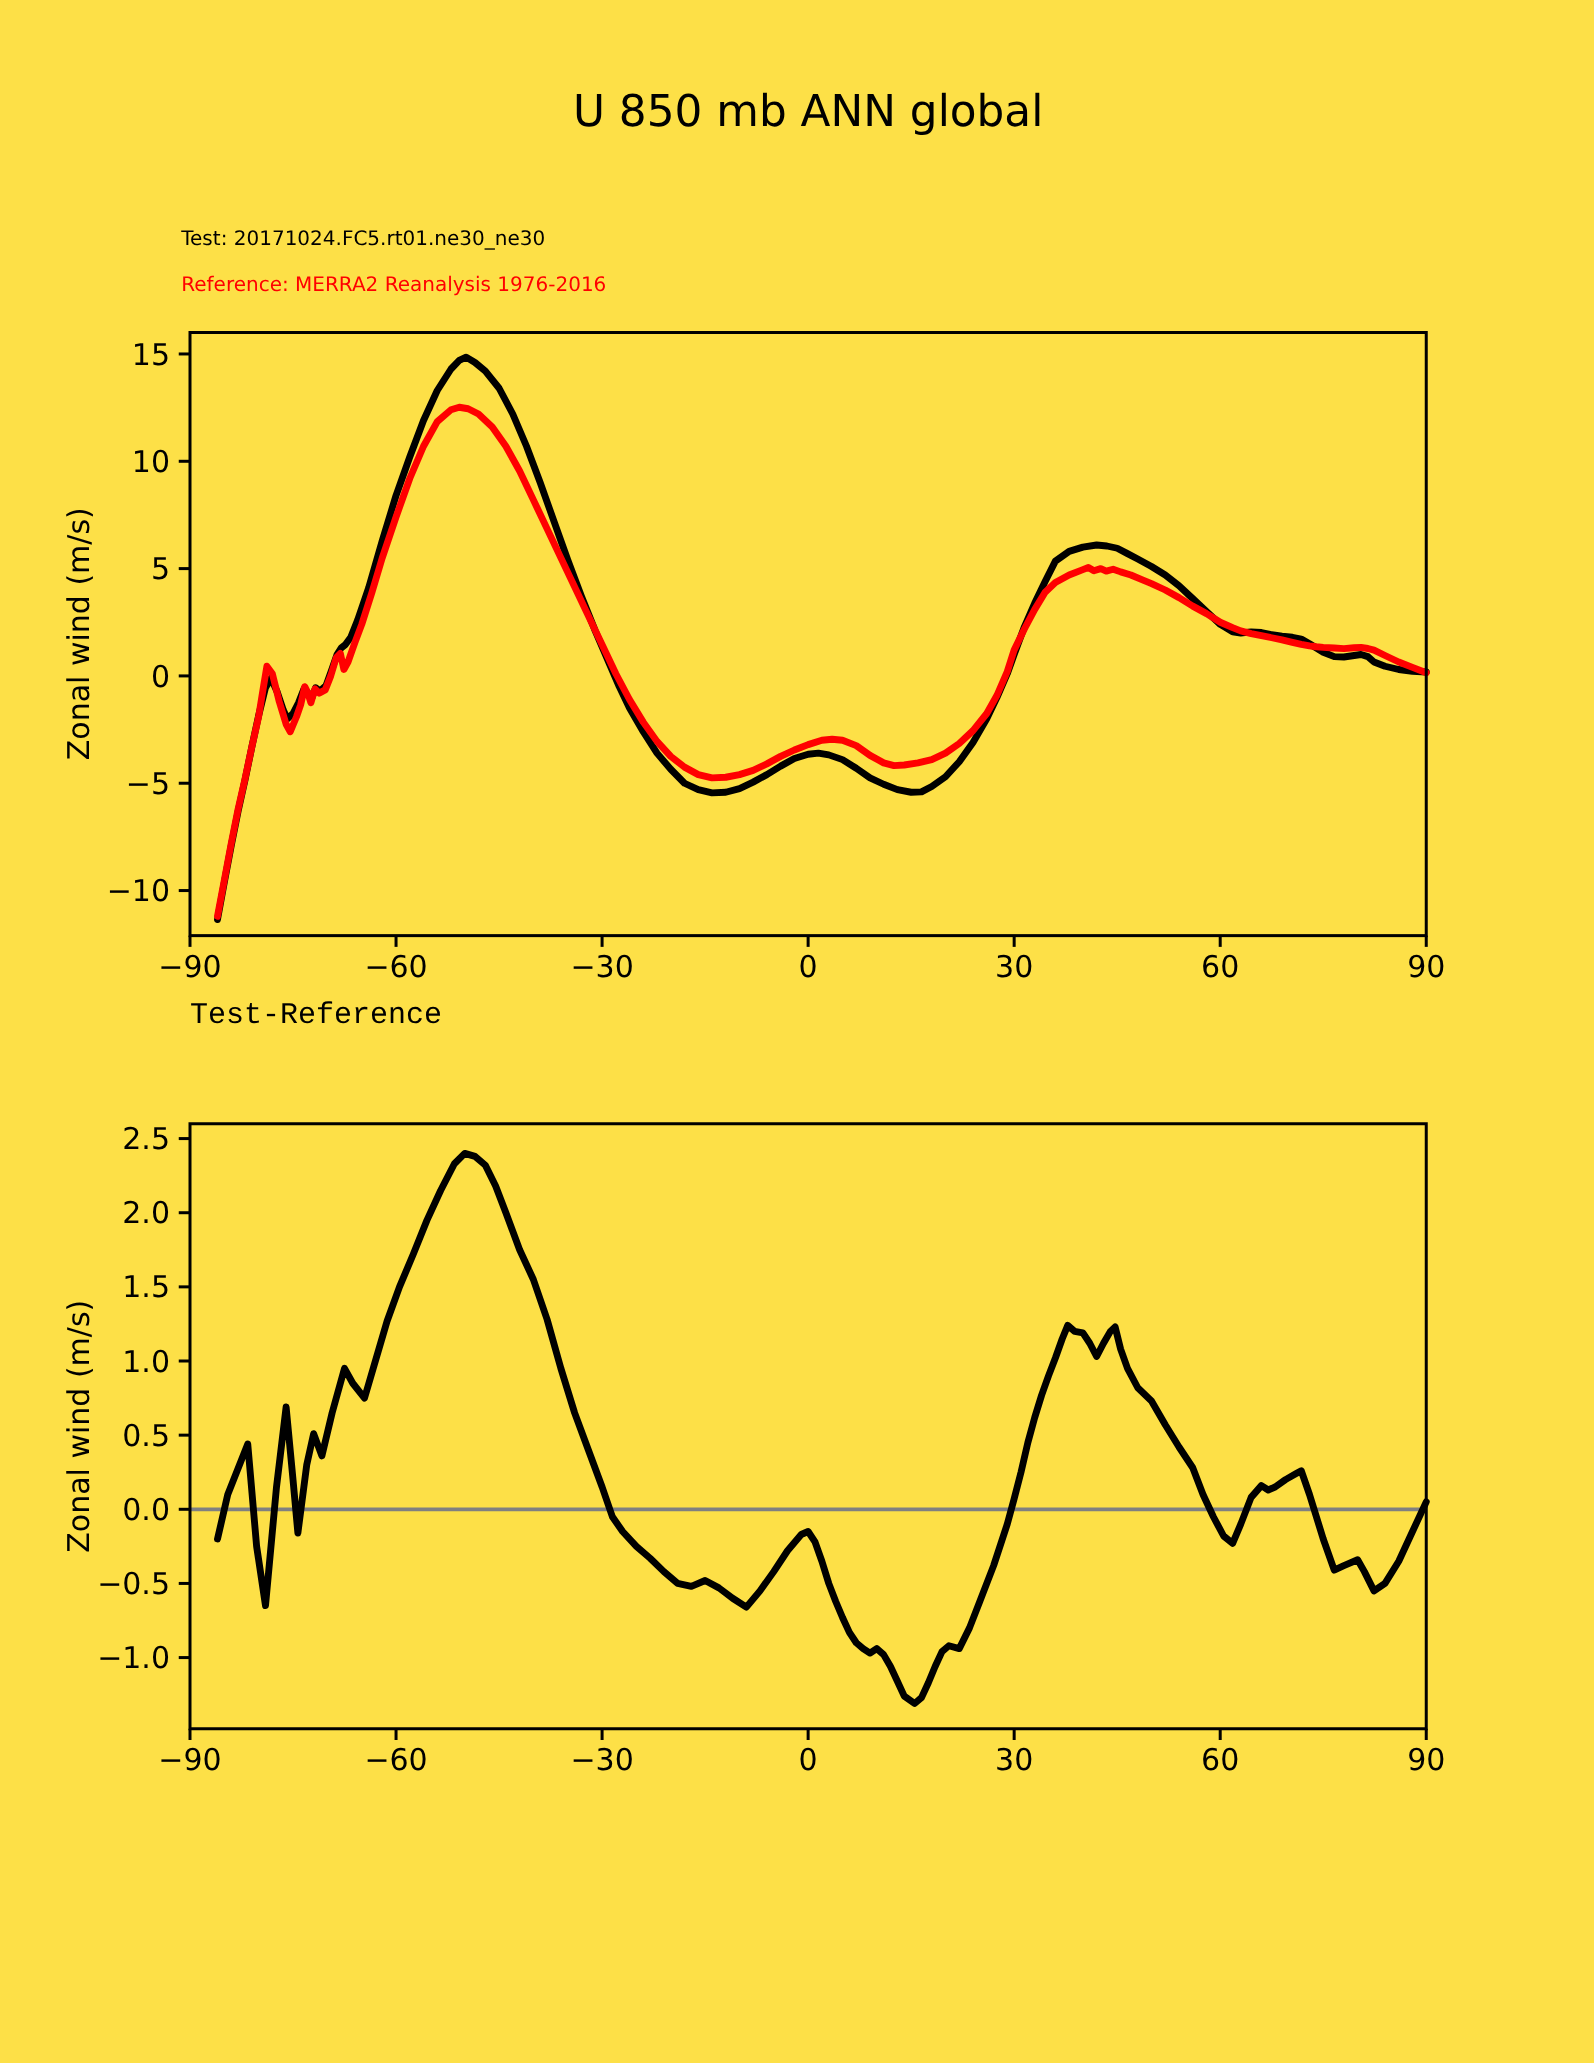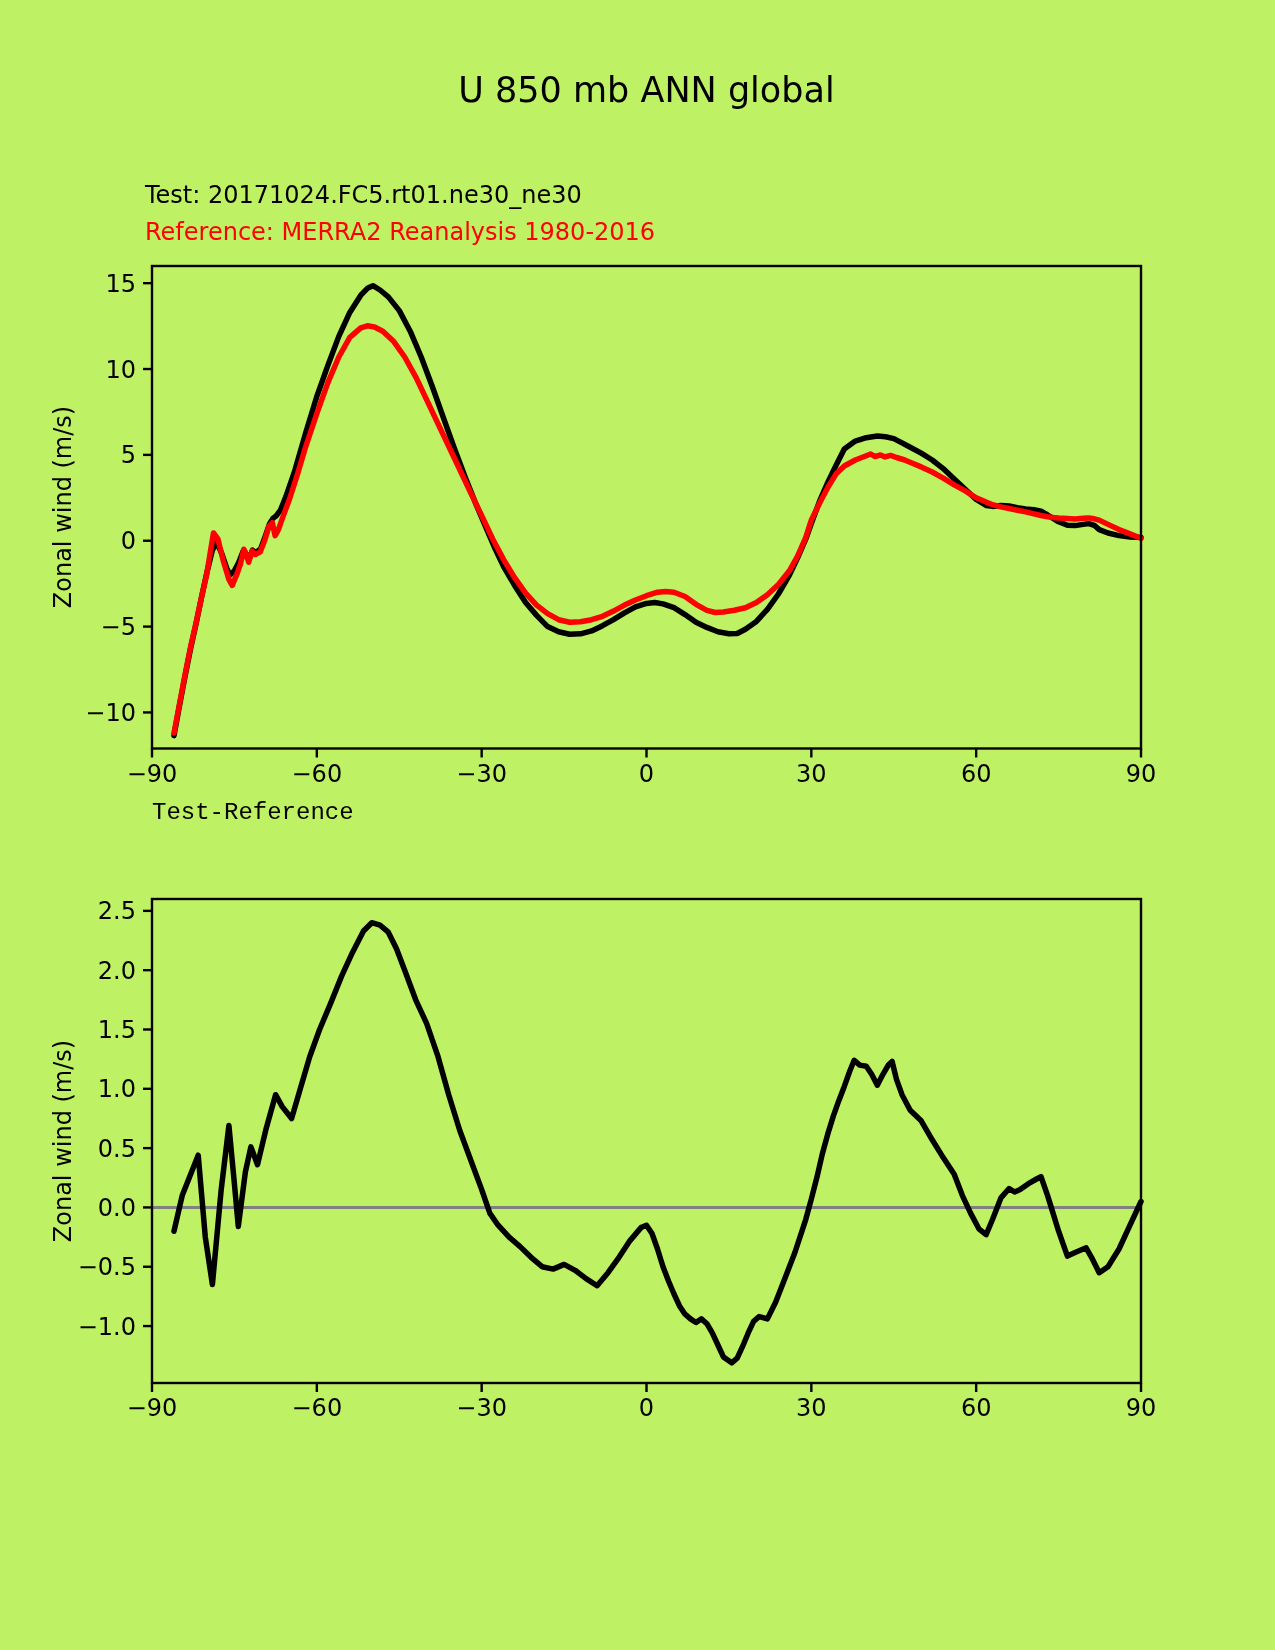--- a/index.html
+++ b/index.html
@@ -1,35 +1,35 @@
 <!DOCTYPE html>
 <html><head>
 <meta charset="utf-8">
 <style>
   html,body{margin:0;padding:0;background:#ffffff;}
-  #figure{position:relative;width:1275px;height:1650px;background:#bef264;overflow:hidden;
+  #figure{position:relative;width:1275px;height:1650px;background:#fde047;overflow:hidden;
           font-family:"DejaVu Sans", sans-serif;color:#000;}
   .fig-title{position:absolute;left:152px;width:989px;top:70px;text-align:center;
              font-size:35px;line-height:1.15;}
-  .anno{position:absolute;left:145px;font-size:24px;line-height:1.2;white-space:nowrap;}
+  .anno{position:absolute;left:145px;font-size:16px;line-height:1.2;white-space:nowrap;}
   .anno.test{top:181px;}
   .anno.ref{top:218px;}
   .panel-title{position:absolute;left:152px;top:799px;font-size:24px;white-space:nowrap;font-family:Liberation Mono, monospace;}
   .ylabel{position:absolute;font-size:24px;white-space:nowrap;
           transform:translate(-50%,-50%) rotate(-90deg);}
   svg{position:absolute;overflow:visible;}
   svg text{font-family:"DejaVu Sans", sans-serif;font-size:24px;fill:#000;}
 </style>
 </head>
 <body>
 
 <div id="figure">
   <div class="fig-title">U 850 mb ANN global</div>
   <div class="anno test" style="color: rgb(0, 0, 0);">Test: 20171024.FC5.rt01.ne30_ne30</div>
-  <div class="anno ref" style="color: rgb(255, 0, 0);">Reference: MERRA2 Reanalysis 1980-2016</div>
+  <div class="anno ref" style="color: rgb(255, 0, 0);">Reference: MERRA2 Reanalysis 1976-2016</div>
 
   <div class="ylabel" style="left:63px;top:507px;">Zonal wind (m/s)</div>
   <svg id="chart-top" style="left:152px;top:266px;" width="989" height="482.5">
       <polyline points="22.0,469.6 27.5,439.6 33.0,410.4 38.5,382.9 44.0,358.0 49.5,331.4 54.9,306.5 60.4,284.2 64.8,276.5 69.8,287.6 74.7,302.2 78.0,309.1 82.4,304.8 86.8,296.2 91.2,285.0 94.5,288.5 97.3,292.8 100.5,284.2 103.8,286.8 108.8,282.5 113.2,270.4 117.6,257.6 120.9,252.4 124.2,249.8 128.6,243.8 134.1,230.1 142.9,204.3 153.8,166.6 164.8,130.5 175.8,99.6 186.8,70.4 197.8,46.4 208.8,29.2 215.4,22.3 220.9,19.7 228.0,24.0 236.3,30.9 247.3,44.6 258.2,65.2 269.2,91.0 280.2,120.2 291.2,151.1 302.2,182.0 313.2,211.2 324.2,238.7 335.2,264.4 343.4,283.3 351.6,300.5 362.6,319.4 373.6,336.5 384.6,349.4 395.6,360.6 406.6,365.7 417.6,368.3 428.6,367.8 439.6,364.9 450.5,359.7 461.5,353.7 472.5,346.9 483.5,340.8 494.5,337.4 502.7,336.5 511.0,337.9 522.0,341.7 533.0,348.6 544.0,356.3 554.9,361.4 565.9,365.7 576.9,367.8 585.2,367.5 593.4,363.2 604.4,355.4 615.4,343.4 626.4,328.0 637.4,309.1 645.6,291.9 653.8,273.0 659.3,257.6 667.6,235.2 675.8,216.4 684.1,199.2 692.3,182.9 703.3,175.1 714.3,171.7 725.3,170.0 733.5,170.8 741.8,172.6 750.0,176.9 758.2,181.2 769.2,187.2 780.2,194.0 791.2,202.6 802.2,212.9 813.2,223.2 824.2,233.5 834.1,239.5 840.6,240.4 848.9,239.5 857.1,240.0 865.4,241.8 873.6,243.0 881.9,243.8 889.0,245.2 895.6,249.0 901.1,252.4 906.6,255.8 915.4,259.3 923.1,259.6 931.3,258.4 936.8,257.6 942.3,259.3 947.2,263.6 956.0,267.0 967.0,269.6 978.0,271.0 989.0,271.6" fill="none" stroke="#000000" stroke-width="5.5" stroke-linejoin="round" stroke-linecap="round"></polyline>
       <polyline points="22.0,467.0 27.5,437.9 33.0,408.7 38.5,381.2 44.0,357.2 49.5,331.4 54.9,307.4 58.8,283.3 61.5,267.0 65.9,273.0 71.4,295.3 76.9,313.4 80.2,319.4 85.2,307.4 88.5,297.9 91.8,283.3 94.0,287.6 96.7,296.2 100.0,285.0 103.3,288.5 108.2,285.9 112.6,274.7 117.0,260.1 120.3,256.7 123.1,269.6 126.4,263.6 131.9,248.1 137.4,233.5 145.6,207.8 153.8,180.3 164.8,147.7 175.8,116.8 186.8,91.0 197.8,71.3 208.8,61.8 215.4,59.8 222.5,61.0 230.8,65.2 241.8,75.6 252.7,91.0 263.7,110.8 274.7,133.9 285.7,157.1 296.7,180.3 307.7,203.5 318.7,226.7 329.7,249.8 340.7,273.0 351.6,293.6 362.6,311.7 373.6,327.1 384.6,339.1 395.6,347.7 406.6,353.7 417.6,356.3 428.6,355.8 439.6,353.7 450.5,350.3 461.5,345.1 472.5,339.1 483.5,334.0 494.5,329.7 505.5,326.2 513.7,325.4 522.0,326.2 533.0,330.5 544.0,338.3 554.9,344.3 563.2,346.5 571.4,346.0 582.4,344.3 593.4,341.7 604.4,336.5 615.4,328.8 626.4,318.5 637.4,304.8 645.6,290.2 653.8,271.3 659.3,254.1 667.6,237.0 675.8,221.5 684.1,207.8 692.3,200.0 703.3,194.0 714.3,189.7 718.7,188.0 723.1,190.6 728.6,188.9 733.0,190.9 738.5,189.4 744.5,191.5 752.7,194.0 761.0,197.5 769.2,200.9 780.2,206.0 791.2,212.1 802.2,218.9 813.2,224.9 824.2,231.8 834.1,236.1 840.6,238.7 848.9,240.9 857.1,242.5 865.4,244.2 873.6,245.9 881.9,247.9 889.0,249.5 895.6,250.7 901.1,251.4 906.6,251.9 915.4,252.4 923.1,252.9 931.3,252.2 936.8,251.9 942.3,252.8 947.2,254.1 956.0,258.4 967.0,263.6 978.0,267.9 989.0,272.2" fill="none" stroke="#ff0000" stroke-width="5.5" stroke-linejoin="round" stroke-linecap="round"></polyline>
       <rect x="0" y="0" width="989" height="482.5" fill="none" stroke="#000000" stroke-width="2.4"></rect>
       <line x1="0" y1="482.5" x2="0" y2="491.5" stroke="#000" stroke-width="2.4"></line>
       <text x="0" y="515.5" text-anchor="middle">−90</text>
       <line x1="164.83333333333331" y1="482.5" x2="164.83333333333331" y2="491.5" stroke="#000" stroke-width="2.4"></line>
       <text x="164.83333333333331" y="515.5" text-anchor="middle">−60</text>

